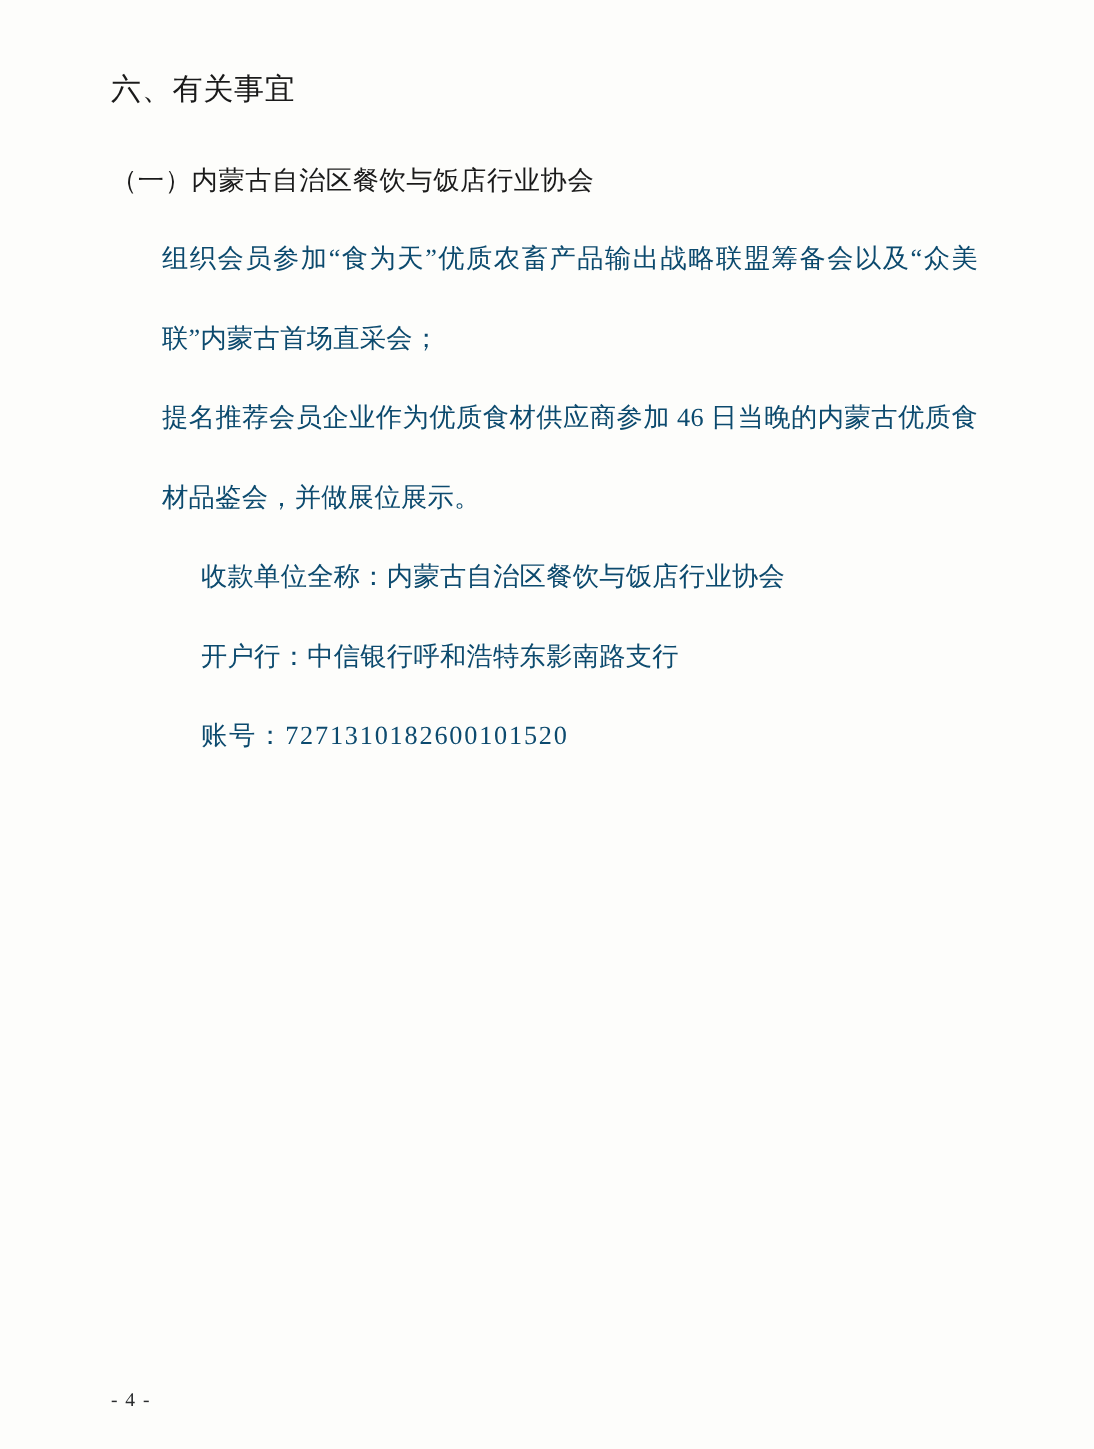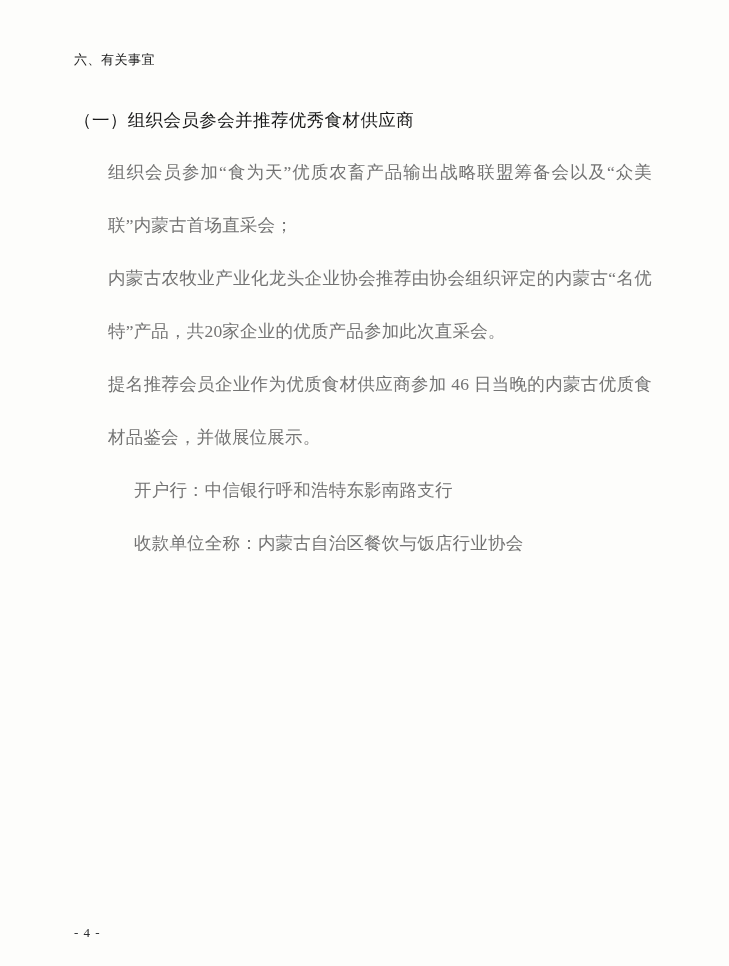--- a/index.html
+++ b/index.html
@@ -21,21 +21,21 @@
     background: #fdfdfb;
     padding: 0;
   }
   .content {
     position: absolute;
     left: 74px;
     top: 38px;
     width: 578px;
   }
   .heading {
-    font-size: 13px;
+    font-size: 20px;
     line-height: 44px;
     font-weight: 500;
     letter-spacing: 0.5px;
     white-space: pre;
   }
   .subheading {
     font-size: 17.5px;
     line-height: 52px;
     letter-spacing: 0.4px;
     white-space: pre;
@@ -43,21 +43,21 @@
   .indent1 {
     padding-left: 34px;
   }
   .indent2 {
     padding-left: 60px;
   }
   .para {
     font-size: 17.5px;
     line-height: 53px;
     letter-spacing: 0.2px;
-    color: #737373;
+    color: #0c4a6e;
   }
   .para-just {
     text-align: justify;
   }
   .spacer-md { height: 12px; }
   .footer {
     position: absolute;
     left: 74px;
     top: 925px;
     font-size: 13px;
@@ -71,31 +71,31 @@
 </head>
 <body>
 
 <div class="page">
   <div class="content">
 
     <div class="heading">六、有关事宜</div>
 
     <div class="spacer-md"></div>
 
-    <div class="subheading">（一）组织会员参会并推荐优秀食材供应商</div>
+    <div class="subheading">（一）内蒙古自治区餐饮与饭店行业协会</div>
 
     <div class="para para-just indent1">组织会员参加“食为天”优质农畜产品输出战略联盟筹备会以及“众美联”内蒙古首场直采会；</div>
 
-    <div class="para para-just indent1">内蒙古农牧业产业化龙头企业协会推荐由协会组织评定的内蒙古“名优特”产品，共20家企业的优质产品参加此次直采会。</div>
 
     <div class="para para-just indent1">提名推荐会员企业作为优质食材供应商参加 46 日当晚的内蒙古优质食材品鉴会，并做展位展示。</div>
 
 
 
+    <div class="para indent2 nowrap">收款单位全称：内蒙古自治区餐饮与饭店行业协会</div>
+
     <div class="para indent2 nowrap">开户行：中信银行呼和浩特东影南路支行</div>
 
-    <div class="para indent2 nowrap">收款单位全称：内蒙古自治区餐饮与饭店行业协会</div>
-
+    <div class="para indent2 nowrap wide-space">账号：7271310182600101520</div>
 
   </div>
 
   <div class="footer">- 4 -</div>
 </div>
 
 </body></html>

